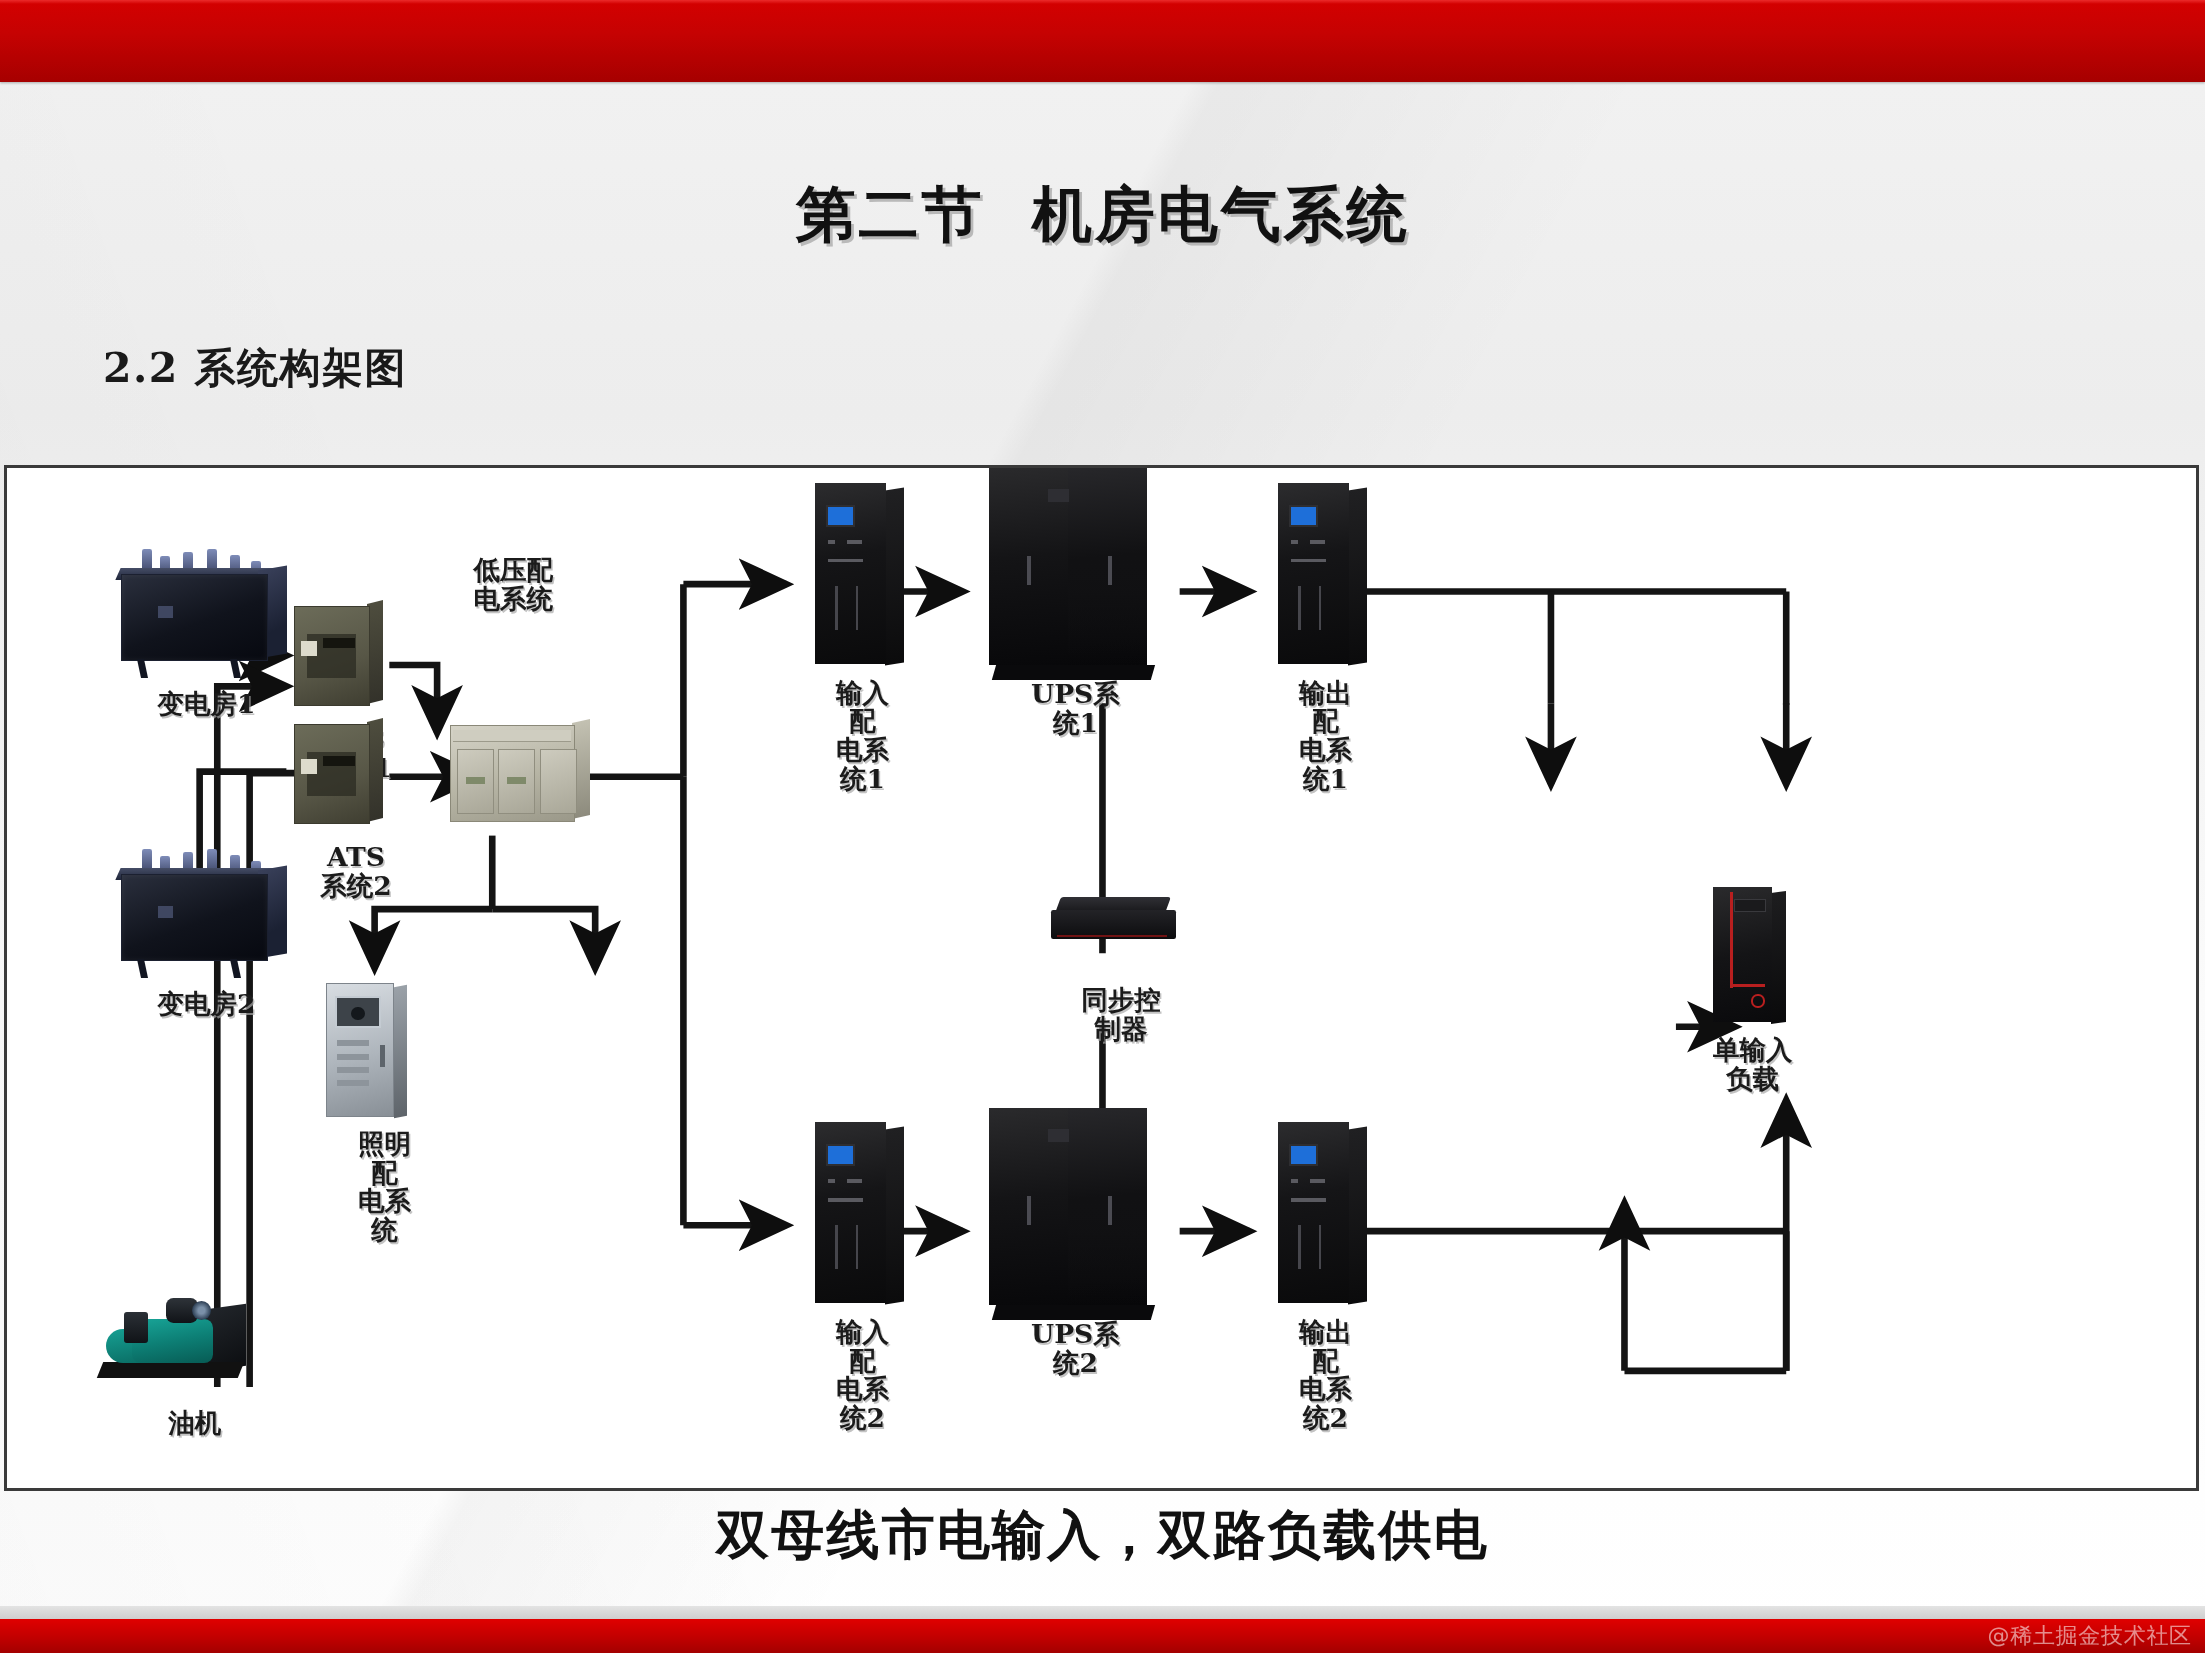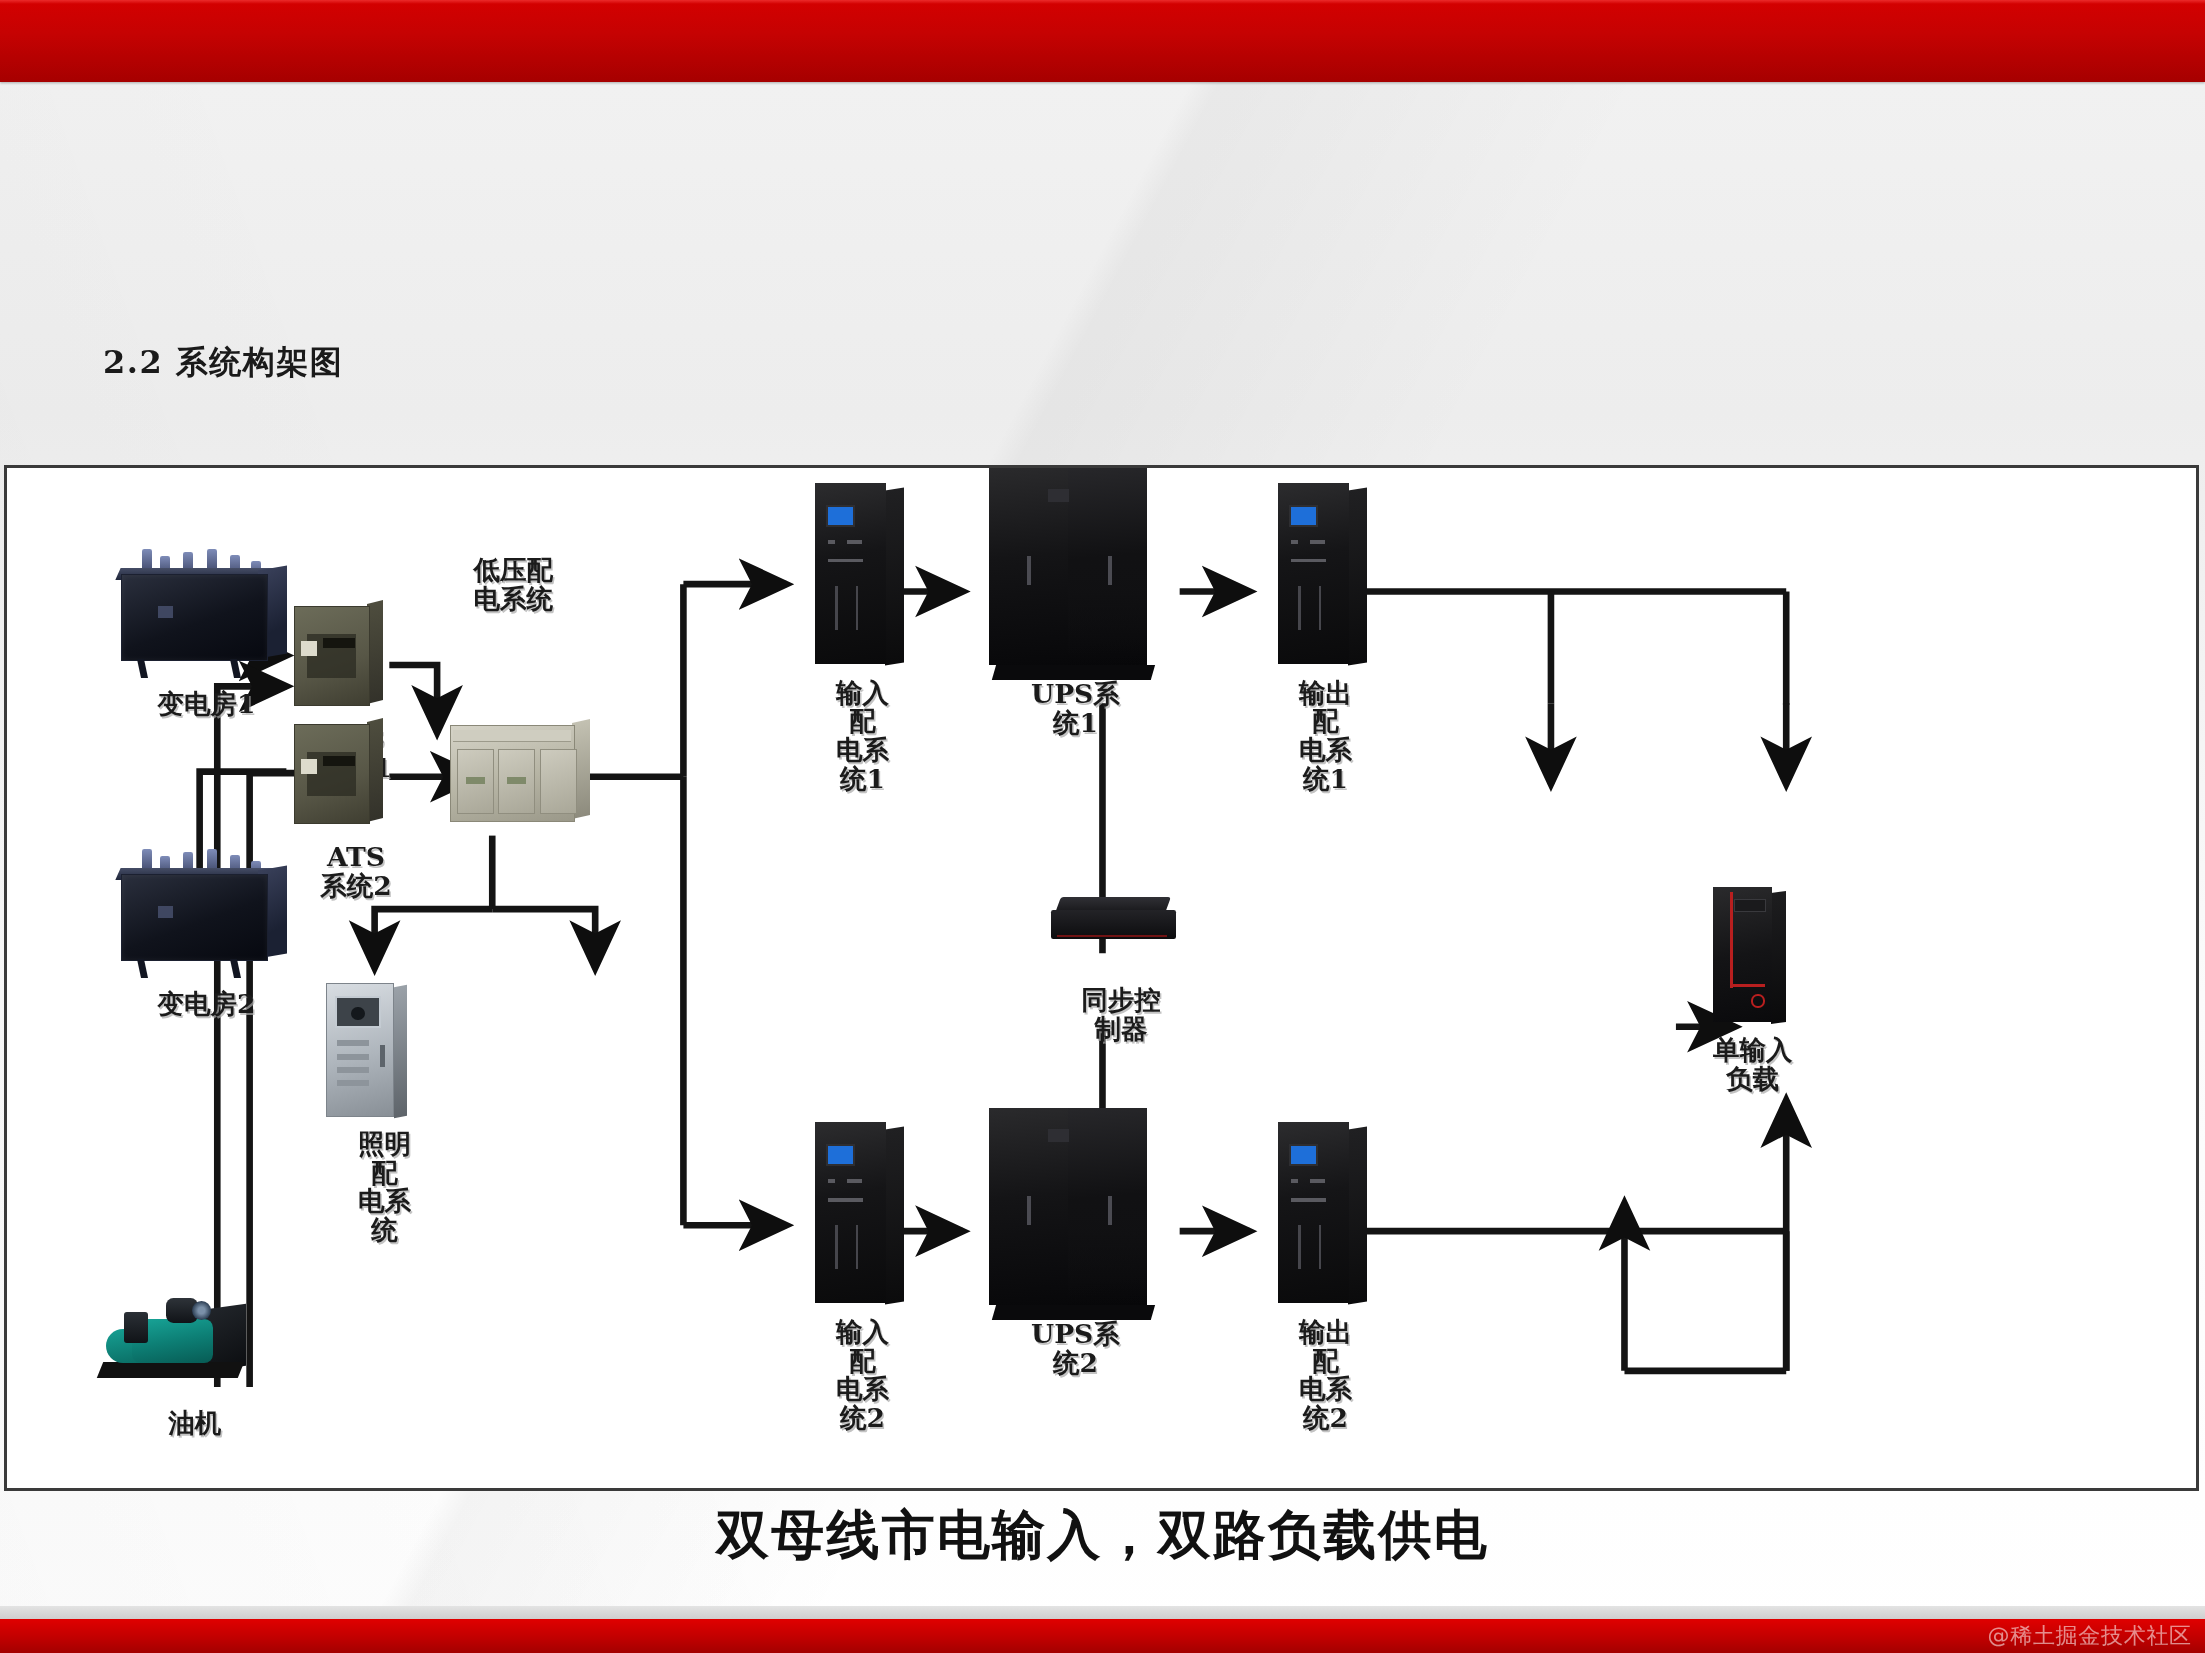--- a/index.html
+++ b/index.html
@@ -47,21 +47,21 @@
     position:absolute; left:0; top:175px; width:2205px;
     text-align:center;
     font-size:60px; font-weight:bold; color:#111;
     letter-spacing:2.9px;
     font-family:"DejaVu Sans","Liberation Sans",sans-serif;
     text-shadow:2.9px 2.9px 0 rgba(175,175,175,.85);
     white-space:pre;
   }
   .slide-subtitle{
     position:absolute; left:103px; top:341px;
-    font-size:32px; font-weight:bold; color:#1a1a1a;
+    font-size:41px; font-weight:bold; color:#1a1a1a;
     font-family:"DejaVu Serif","Liberation Serif",serif;
     letter-spacing:1.5px;
   }
   
   .diagram-frame{
     position:absolute; left:4.4px; top:465px; width:2195px; height:1026px;
     background:#ffffff;
     border:3.7px solid #3a3a3a;
   }
   .diagram-canvas{ position:absolute; inset:0; }
@@ -189,20 +189,21 @@
 </style>
 </head>
 <body>
 
 <div class="slide">
 
   <div class="topbar">
     <div class="topbar-sheen"></div>
   </div>
 
+  <div class="slide-title">第二节  机房电气系统</div>
   <div class="slide-subtitle">2.2 系统构架图</div>
 
   <div class="diagram-frame">
     <div class="diagram-canvas">
 
       <svg class="edges" viewBox="0 0 2976 1386" width="2188" height="1019">
         <defs>
           <marker id="ah" markerWidth="9" markerHeight="9" refX="7.2" refY="4.5" orient="auto" markerUnits="strokeWidth">
             <path d="M0,0.6 L8.4,4.5 L0,8.4 L2,4.5 Z" fill="#0e0e0e"></path>
           </marker>

